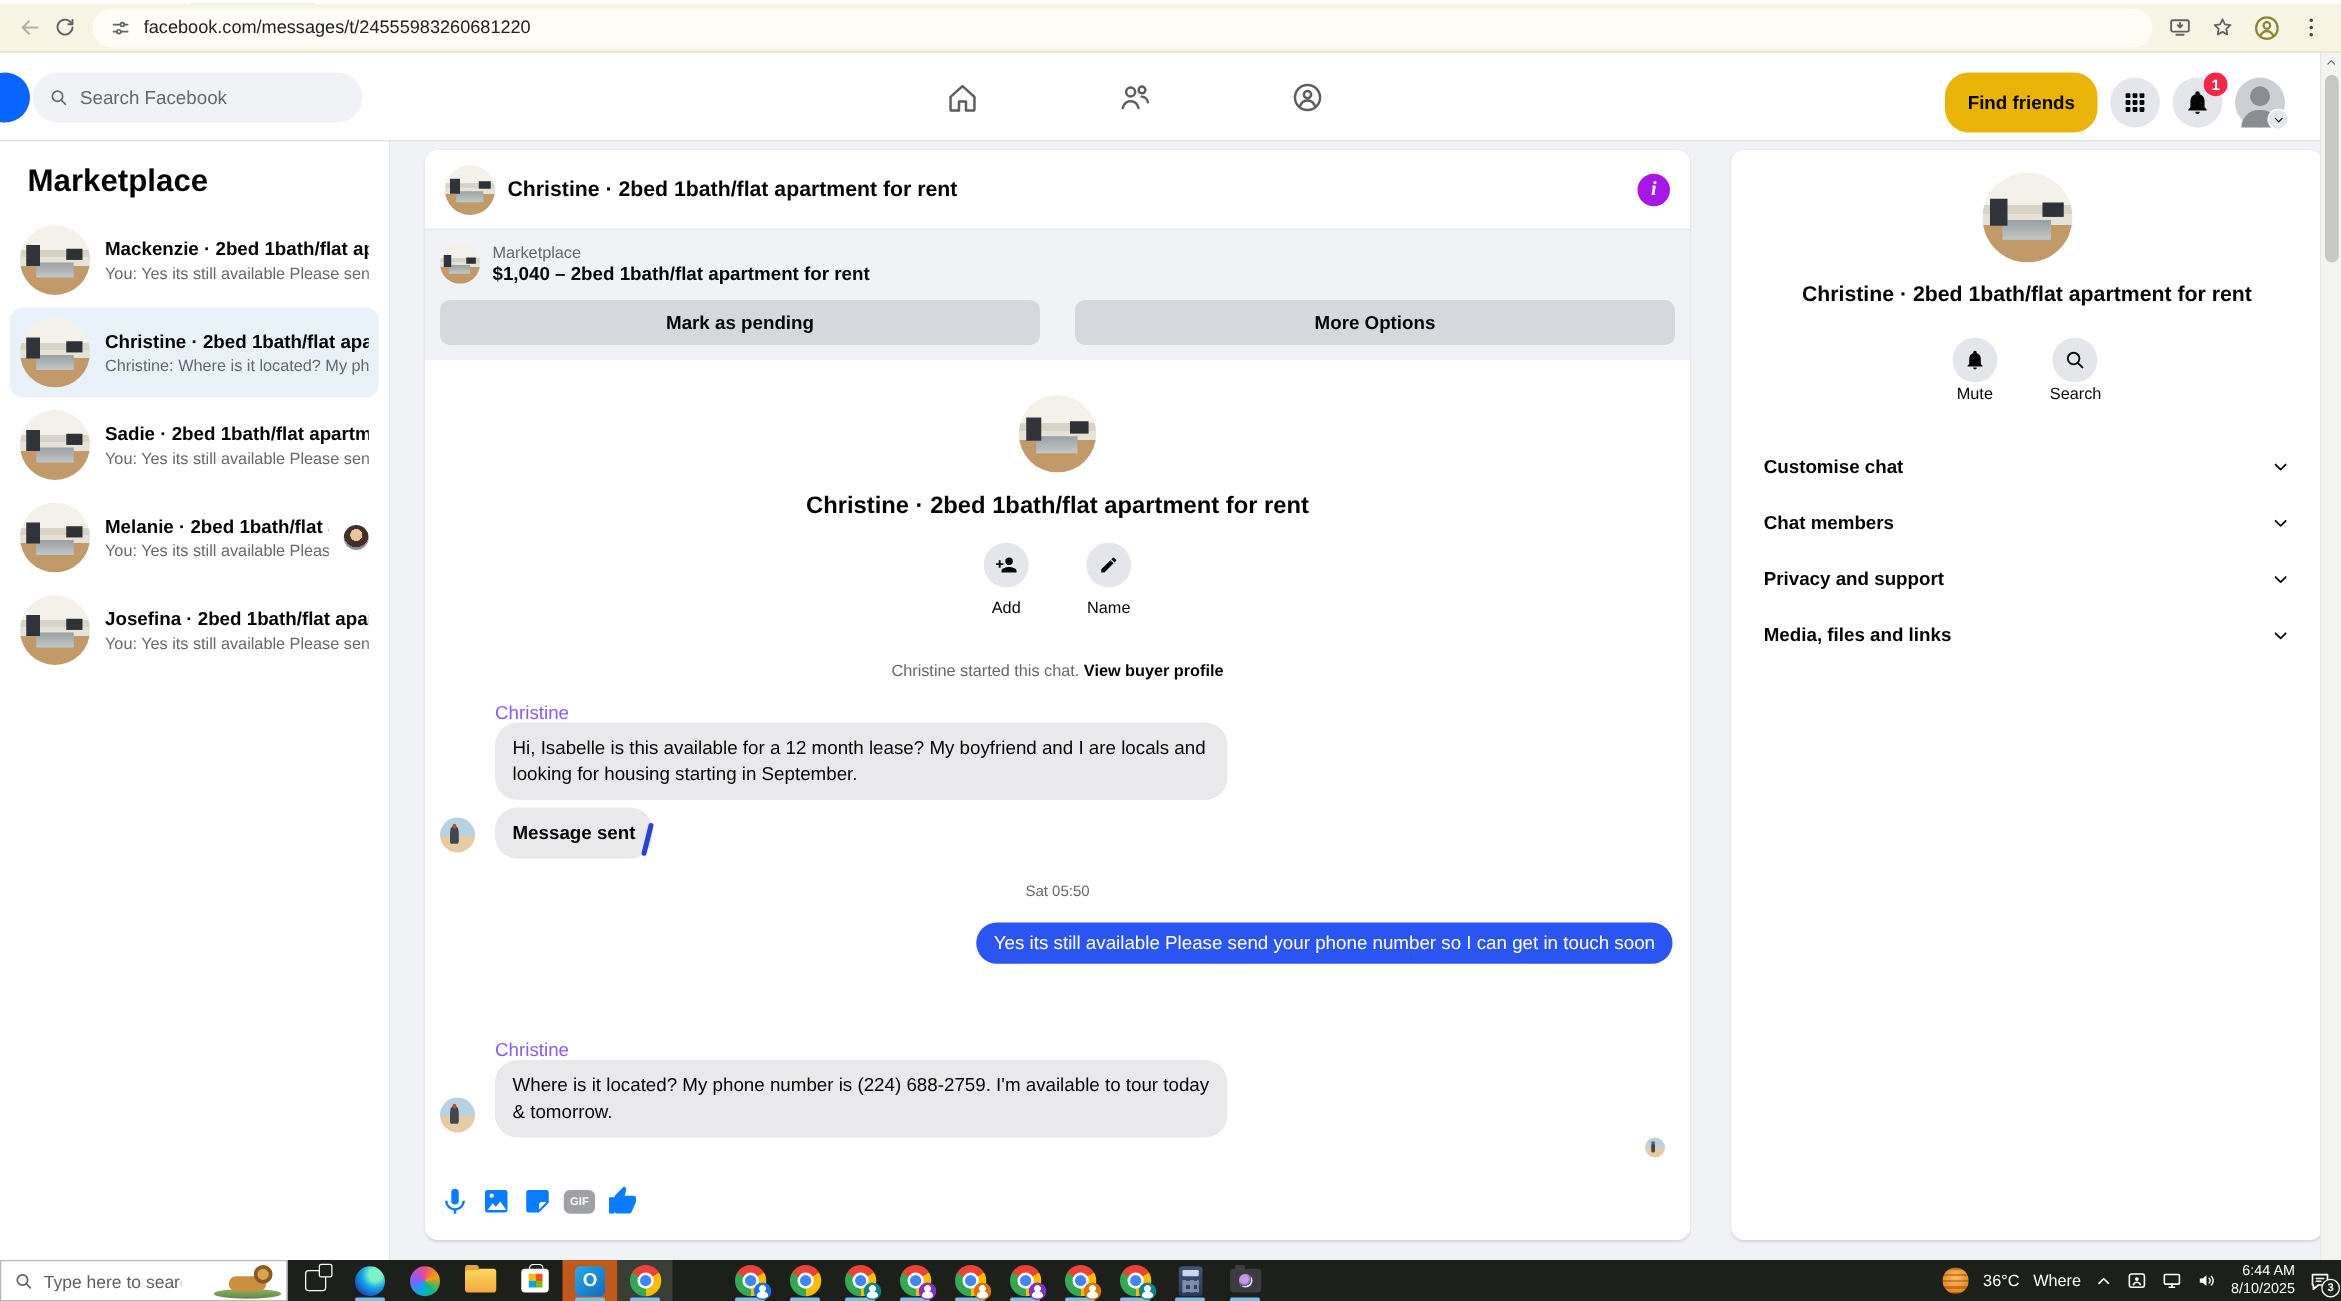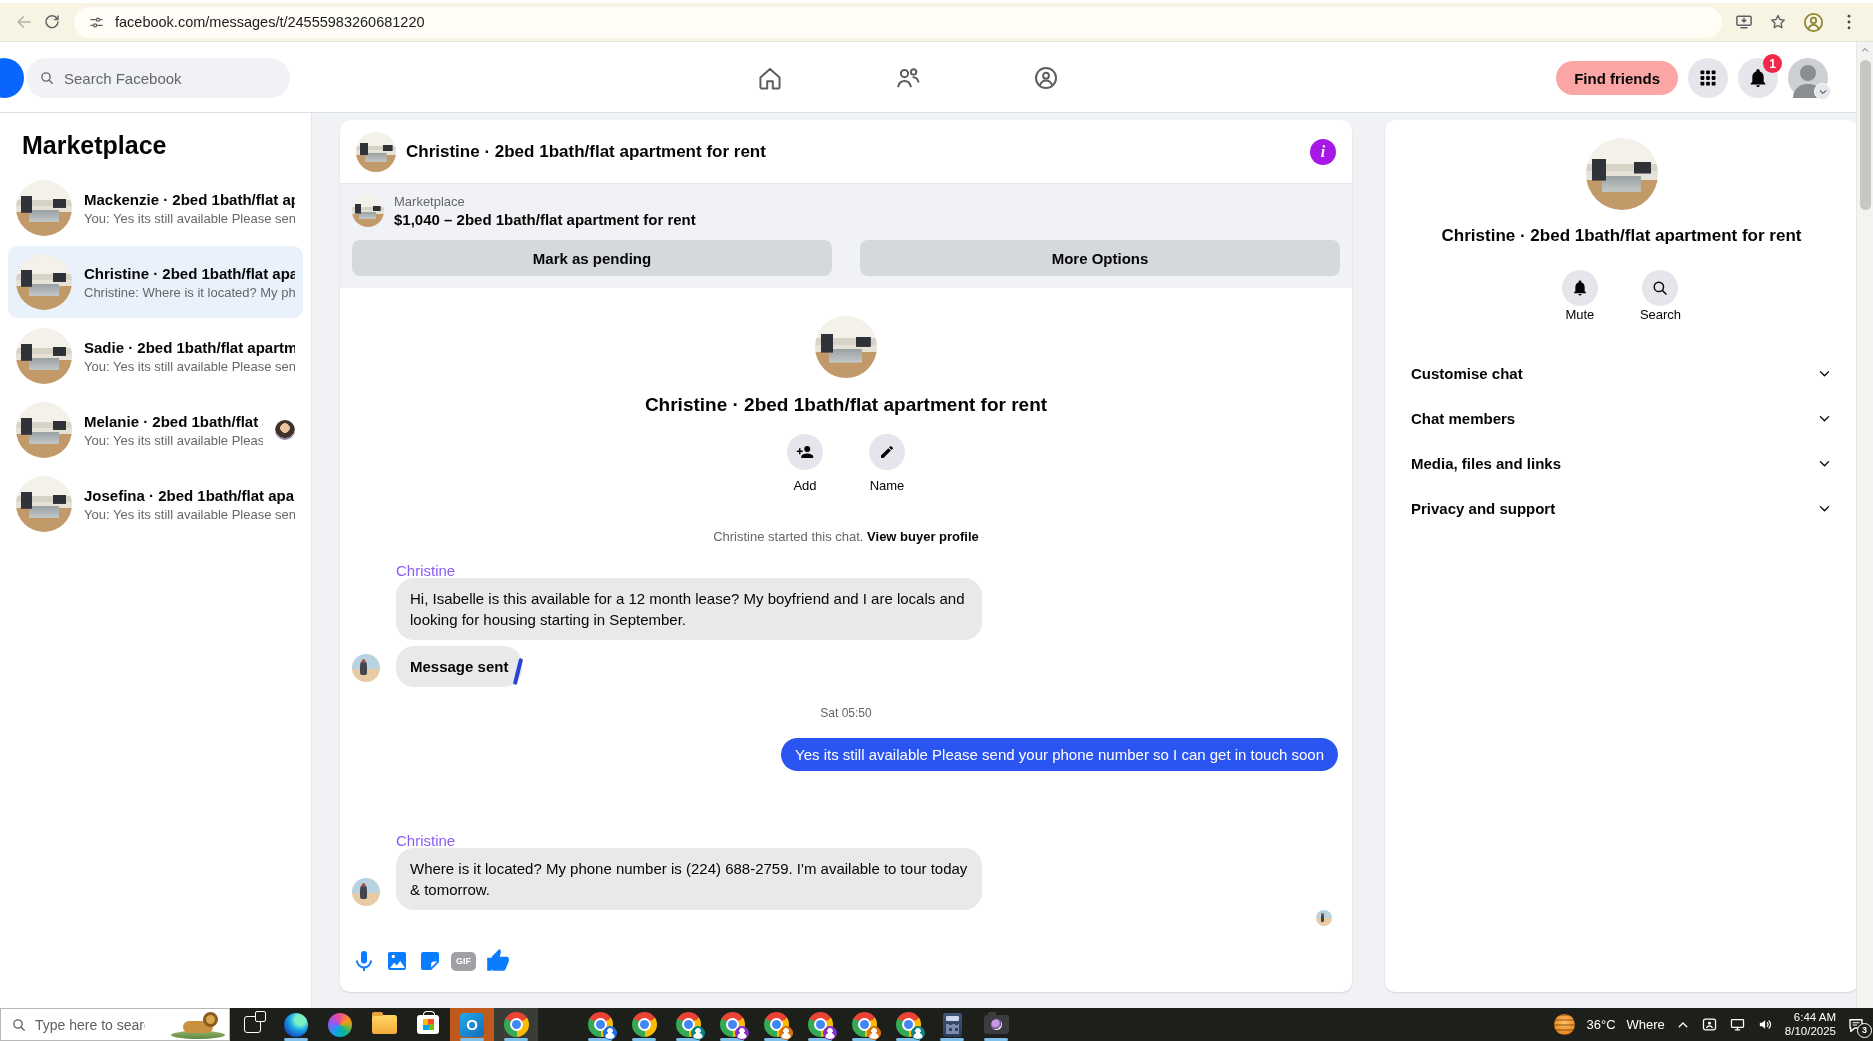--- a/index.html
+++ b/index.html
@@ -21,21 +21,21 @@
   .bb-right{display:flex;align-items:center;gap:14px;padding-right:4px}
 
   
   .fb-header{position:absolute;top:42px;left:0;right:17px;height:71px;background:#fff;border-bottom:1px solid #dcdfe4;z-index:3}
   .fb-logo{position:absolute;left:-16px;top:16px;width:40px;height:40px;border-radius:50%;background:#0866ff}
   .fb-search{position:absolute;left:26px;top:16px;width:264px;height:40px;border-radius:20px;background:#f0f2f5;display:flex;align-items:center;gap:9px;padding:0 13px;color:#65676b}
   .fb-search input{flex:1;font-size:15px;color:#050505}
   .fb-search input::placeholder{color:#65676b}
   .fb-tabs{position:absolute;left:756px;top:22px;display:flex;gap:110px;color:#5b5d61}
   .fb-right{position:absolute;right:28px;top:16px;display:flex;align-items:center;gap:10px}
-  .pill-btn{height:34px;padding:0 18px;border-radius:19px;background:#fca5a5;font-size:15px;font-weight:700;display:flex;align-items:center;color:#050505;cursor:pointer}
+  .pill-btn{height:48px;padding:0 18px;border-radius:19px;background:#eab308;font-size:15px;font-weight:700;display:flex;align-items:center;color:#050505;cursor:pointer}
   .circle-btn{width:40px;height:40px;border-radius:50%;background:#e4e6eb;display:flex;align-items:center;justify-content:center;position:relative;color:#050505;cursor:pointer}
   .badge-red{position:absolute;top:-4px;right:-4px;min-width:19px;height:19px;border-radius:10px;background:#f02849;color:#fff;font-size:12px;font-weight:700;display:flex;align-items:center;justify-content:center;padding:0 4px}
   .nav-avatar{width:40px;height:40px;border-radius:50%;background:#ccd0d5;position:relative;overflow:visible;cursor:pointer}
   .nav-avatar .head{position:absolute;top:7px;left:12px;width:16px;height:16px;border-radius:50%;background:#8a8d91}
   .nav-avatar .body{position:absolute;bottom:0;left:5px;width:30px;height:14px;border-radius:14px 14px 0 0;background:#8a8d91}
   .nav-avatar .chev{position:absolute;right:-3px;bottom:-2px;width:17px;height:17px;border-radius:50%;background:#e4e6eb;border:1.5px solid #fff;display:flex;align-items:center;justify-content:center;color:#050505}
 
   
   .scrollbar{position:absolute;top:42px;right:0;width:17px;bottom:33px;background:#f3f3f1;border-left:1px solid #e7e7e4;z-index:4}
   .sb-arrow{height:16px;display:flex;align-items:center;justify-content:center;color:#5f6368}
@@ -562,29 +562,29 @@
       </div>
       <div class="rc-row">
         <span>Chat members</span>
         <span style="display:flex">
             <svg class="ic" width="15" height="15">
               <use href="#i-chev-d"></use>
             </svg>
           </span>
       </div>
       <div class="rc-row">
-        <span>Media, files and links</span>
+        <span>Privacy and support</span>
         <span style="display:flex">
             <svg class="ic" width="15" height="15">
               <use href="#i-chev-d"></use>
             </svg>
           </span>
       </div>
       <div class="rc-row">
-        <span>Privacy and support</span>
+        <span>Media, files and links</span>
         <span style="display:flex">
             <svg class="ic" width="15" height="15">
               <use href="#i-chev-d"></use>
             </svg>
           </span>
       </div>
     </div>
   </div>
 
   <div class="taskbar">

